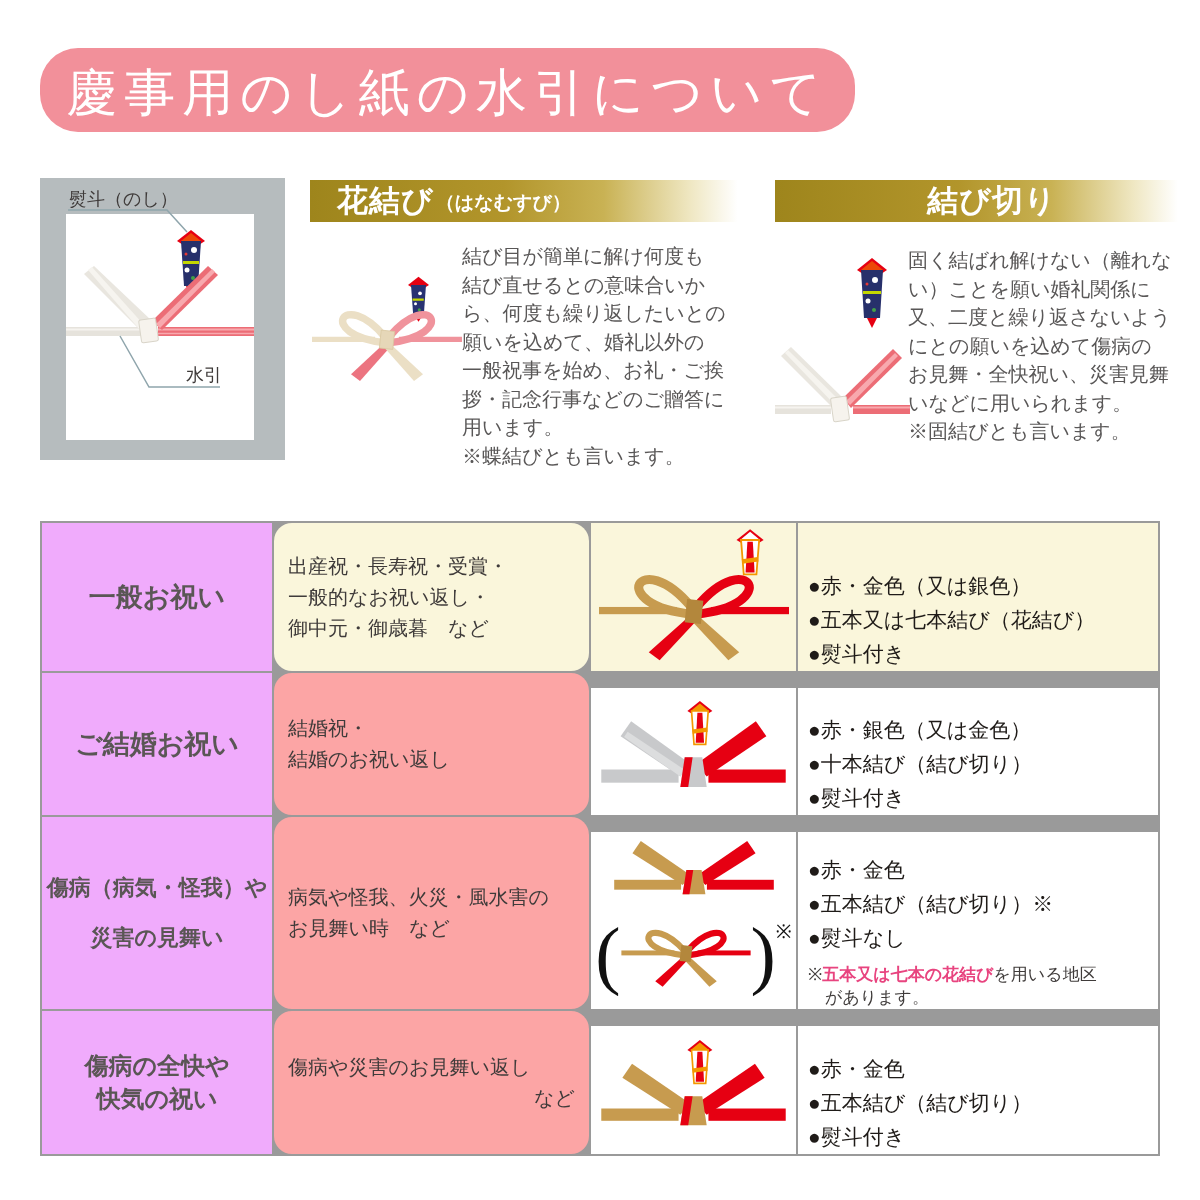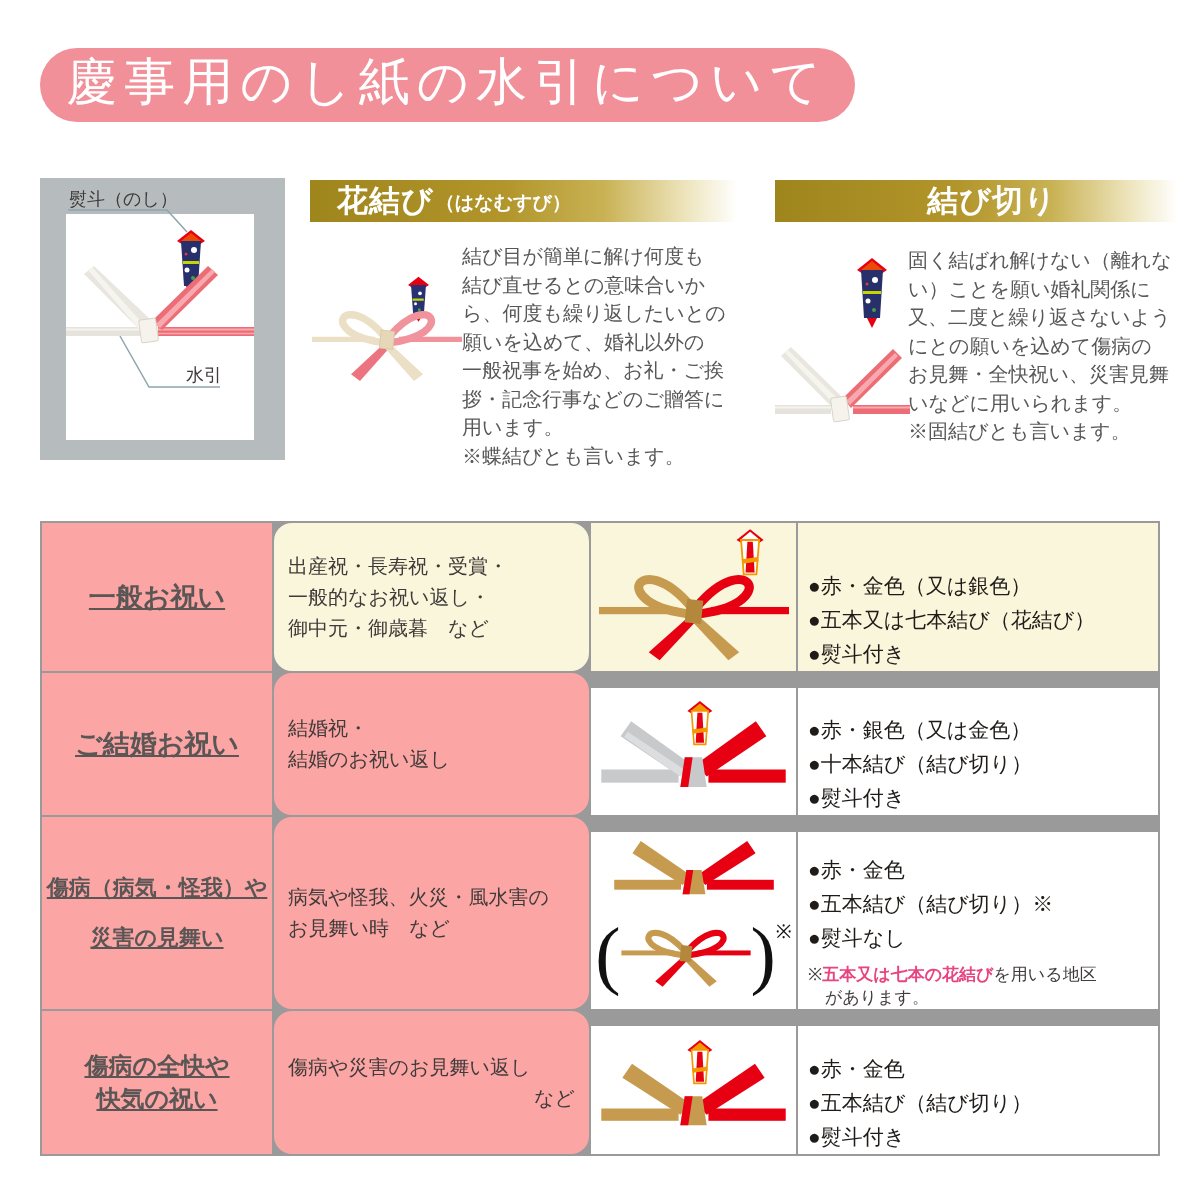--- a/index.html
+++ b/index.html
@@ -3,23 +3,23 @@
 <meta charset="utf-8">
 <style>
   html,body{margin:0;padding:0;}
   body{
     width:1200px;height:1200px;position:relative;background:#ffffff;
     font-family:"Liberation Sans", sans-serif;
     -webkit-font-smoothing:antialiased;
   }
   
   .banner{
-    position:absolute;left:40px;top:48px;width:815px;height:74px;
+    position:absolute;left:40px;top:48px;width:815px;height:84px;
     background:#F2909A;border-radius:38px;
-    display:flex;align-items:flex-start;justify-content:center;
+    display:flex;align-items:flex-end;justify-content:center;
   }
   .banner .t{
     color:#ffffff;font-size:51px;letter-spacing:7px;
     font-family:"Liberation Serif", serif;font-weight:500;
     white-space:nowrap;padding-bottom:4px;
   }
   
   .diagram{position:absolute;left:40px;top:178px;width:245px;height:282px;}
   .diagram svg{position:absolute;left:0;top:0;}
   .diagram .lbl{position:absolute;color:#3E3A39;font-size:18px;white-space:nowrap;}
@@ -42,21 +42,21 @@
   .img-musubi{position:absolute;left:775px;top:252px;}
   
   .tbl{
     position:absolute;left:40px;top:521px;
     display:grid;
     grid-template-columns:230px 315px 205px 360px;
     grid-template-rows:148px 142px 192px 143px;
     gap:2px;background:#9A9A9A;border:2px solid #9A9A9A;
   }
   .cell{display:flex;}
-  .bg-cat{background:#fca5a5;text-decoration:underline;}
+  .bg-cat{background:#f0abfc;}
   .bg-cream{background:#FAF6DB;}
   .bg-pink{background:#fca5a5;}
   .bg-white{background:#ffffff;margin-top:15px;}
   .cat{flex-direction:column;align-items:center;justify-content:center;
        color:#5A5655;font-weight:bold;text-align:center;line-height:1.35;}
   .cat-r1,.cat-r2{font-size:27px;}
   .cat-r3{font-size:22px;gap:20px;}
   .cat-r4{font-size:24px;}
   .occ{flex-direction:column;justify-content:center;padding:0 14px;
        color:#3F3B3A;font-size:20px;line-height:31px;border-radius:18px;}

